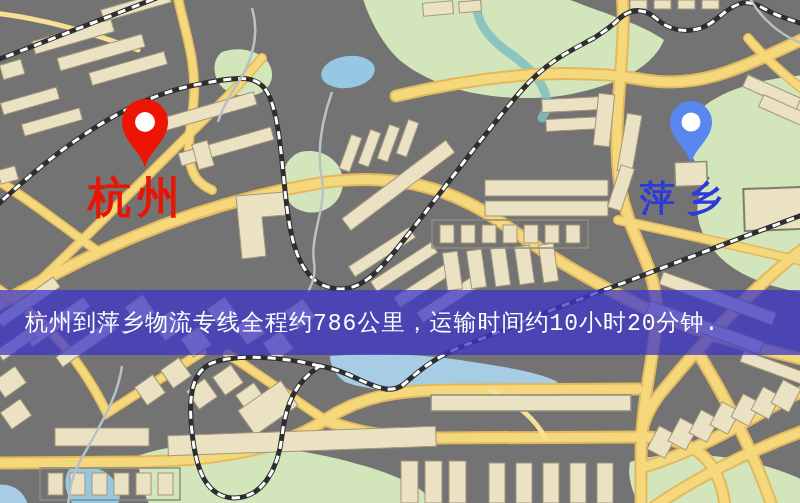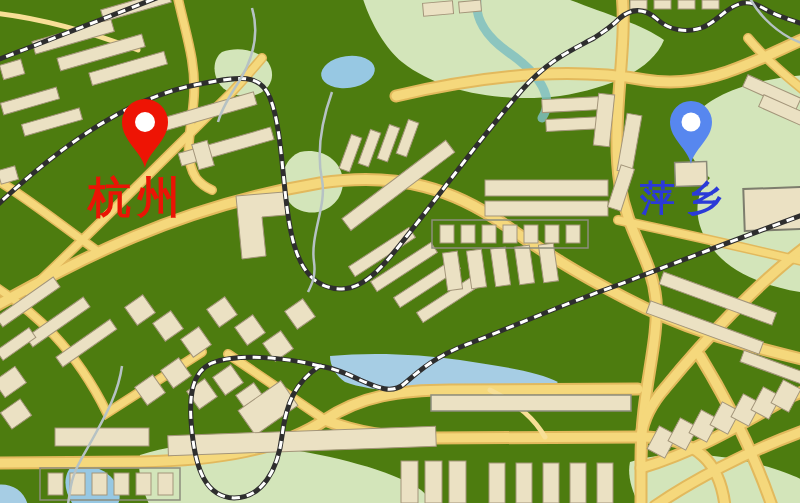--- a/index.html
+++ b/index.html
@@ -1,19 +1,19 @@
 <!DOCTYPE html>
 <html><head>
 <meta charset="utf-8">
 <style>
   html,body{margin:0;padding:0;background:#888;}
   #stage{
     position:relative;width:800px;height:503px;overflow:hidden;
     font-family:Liberation Mono, monospace;
-    background:#4d7c0f;
+    background:#737373;
   }
   #map-svg{position:absolute;left:0;top:0;}
   #route-banner{
     position:absolute;left:0;top:290px;width:800px;height:65px;
     background:rgba(60,53,200,0.75);
     display:flex;align-items:center;
     z-index:5;
   }
   #route-banner .txt{
     color:#ffffff;font-size:23px;padding-left:25px;white-space:nowrap;
@@ -252,14 +252,17 @@
   <g transform="translate(691,164)">
     <path d="M0,0 C-3,-15 -21,-25 -21,-42 A21,21 0 1 1 21,-42 C21,-25 3,-15 0,0 Z" fill="#5787ef"></path>
     <circle cx="0" cy="-42" r="9.5" fill="#ffffff"></circle>
   </g>
 
   <text x="88" y="212" font-size="43" letter-spacing="6" font-weight="600" fill="#ea1405">杭州</text>
 
   <text x="640" y="210" font-size="35" letter-spacing="12" font-weight="600" fill="#2b3ad8">萍乡</text>
 </svg>
 
+  <div id="route-banner">
+    <span class="txt">杭州到萍乡物流专线全程约786公里，运输时间约10小时20分钟.</span>
+  </div>
 
 </div>
 
 </body></html>

